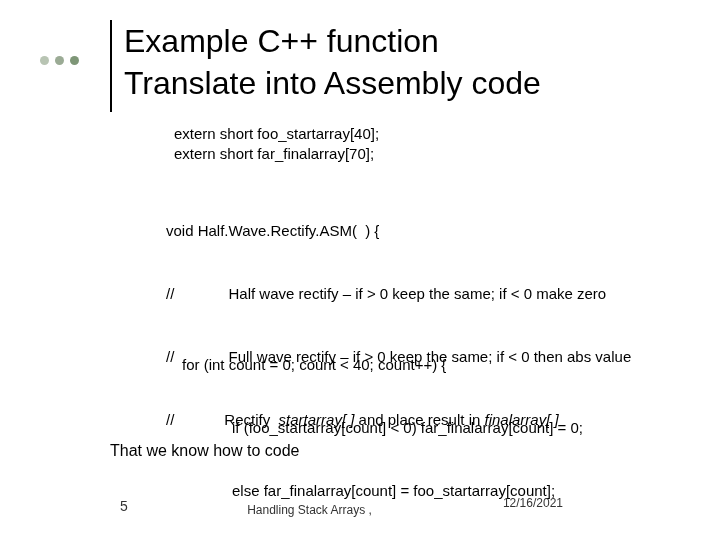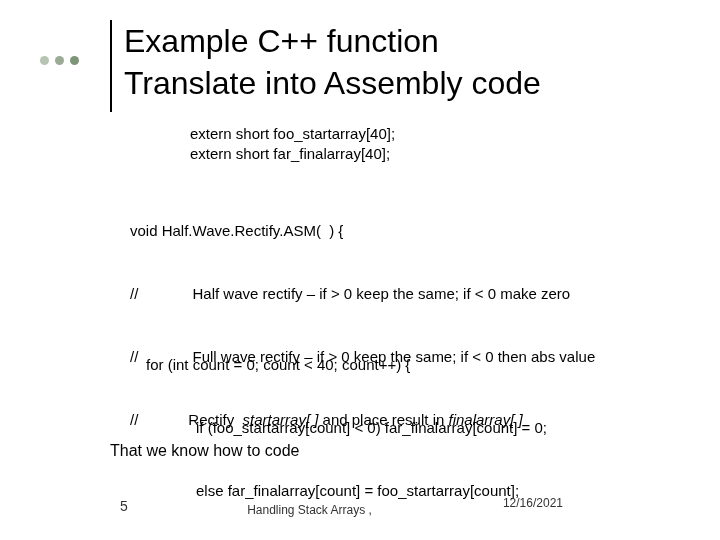--- a/index.html
+++ b/index.html
@@ -5,29 +5,29 @@
   * { margin: 0; padding: 0; box-sizing: border-box; }
   html, body { width: 720px; height: 540px; background: #fff; font-family: Arial, Helvetica, sans-serif; color: #000; }
   .slide { position: relative; width: 619px; height: 540px; }
   .bullets { position: absolute; left: 40px; top: 56px; display: flex; gap: 6px; }
   .bullets .dot { width: 9px; height: 9px; border-radius: 50%; }
   .d1 { background: #b8c4b3; }
   .d2 { background: #9bab95; }
   .d3 { background: #7e9677; }
   .vline { position: absolute; left: 110px; top: 20px; width: 2px; height: 92px; background: #000; }
   .title { position: absolute; left: 124px; top: 20px; font-size: 32px; line-height: 42px; font-weight: 400; }
-  .decl { position: absolute; left: 190px; top: 124px; font-size: 15px; line-height: 20px; }
+  .decl { position: absolute; left: 174px; top: 124px; font-size: 15px; line-height: 20px; }
   .body1 { position: absolute; left: 130px; top: 178px; font-size: 15px; line-height: 21px; }
   .body2 { position: absolute; left: 146px; top: 312px; font-size: 15px; line-height: 21px; }
   .know { position: absolute; left: 110px; top: 442px; font-size: 16px; }
   .pagenum { position: absolute; left: 120px; bottom: 26px; font-size: 14px; color: #333; }
   .footer-center { position: absolute; left: 0; right: 0; bottom: 24px; text-align: center; font-size: 12px; line-height: 12px; color: #333; }
   .footer-right { position: absolute; right: 56px; bottom: 30px; font-size: 12px; color: #333; margin-top: 24px; }
   .ital { font-style: italic; }
-  .nowrap { white-space: pre; }
+  .nowrap { white-space: pre; margin-left: 36px; }
 </style>
 </head>
 <body>
 
 <div class="slide">
 
   <div class="bullets">
     <div class="dot d1"></div>
     <div class="dot d2"></div>
     <div class="dot d3"></div>
@@ -35,21 +35,21 @@
 
   <div class="vline"></div>
 
   <div class="title">
     <div>Example C++ function</div>
     <div>Translate into Assembly code</div>
   </div>
 
   <div class="decl">
     <div>extern short foo_startarray[40];</div>
-    <div>extern short far_finalarray[40];</div>
+    <div>extern short far_finalarray[70];</div>
   </div>
 
   <div class="body1 nowrap">
     <div>void Half.Wave.Rectify.ASM(  ) {</div>
     <div>//             Half wave rectify – if &gt; 0 keep the same; if &lt; 0 make zero</div>
     <div>//             Full wave rectify – if &gt; 0 keep the same; if &lt; 0 then abs value</div>
     <div><span>//            Rectify  </span><span class="ital">startarray[ ]</span><span> and place result in </span><span class="ital">finalarray[ ]</span></div>
   </div>
 
   <div class="body2 nowrap">

